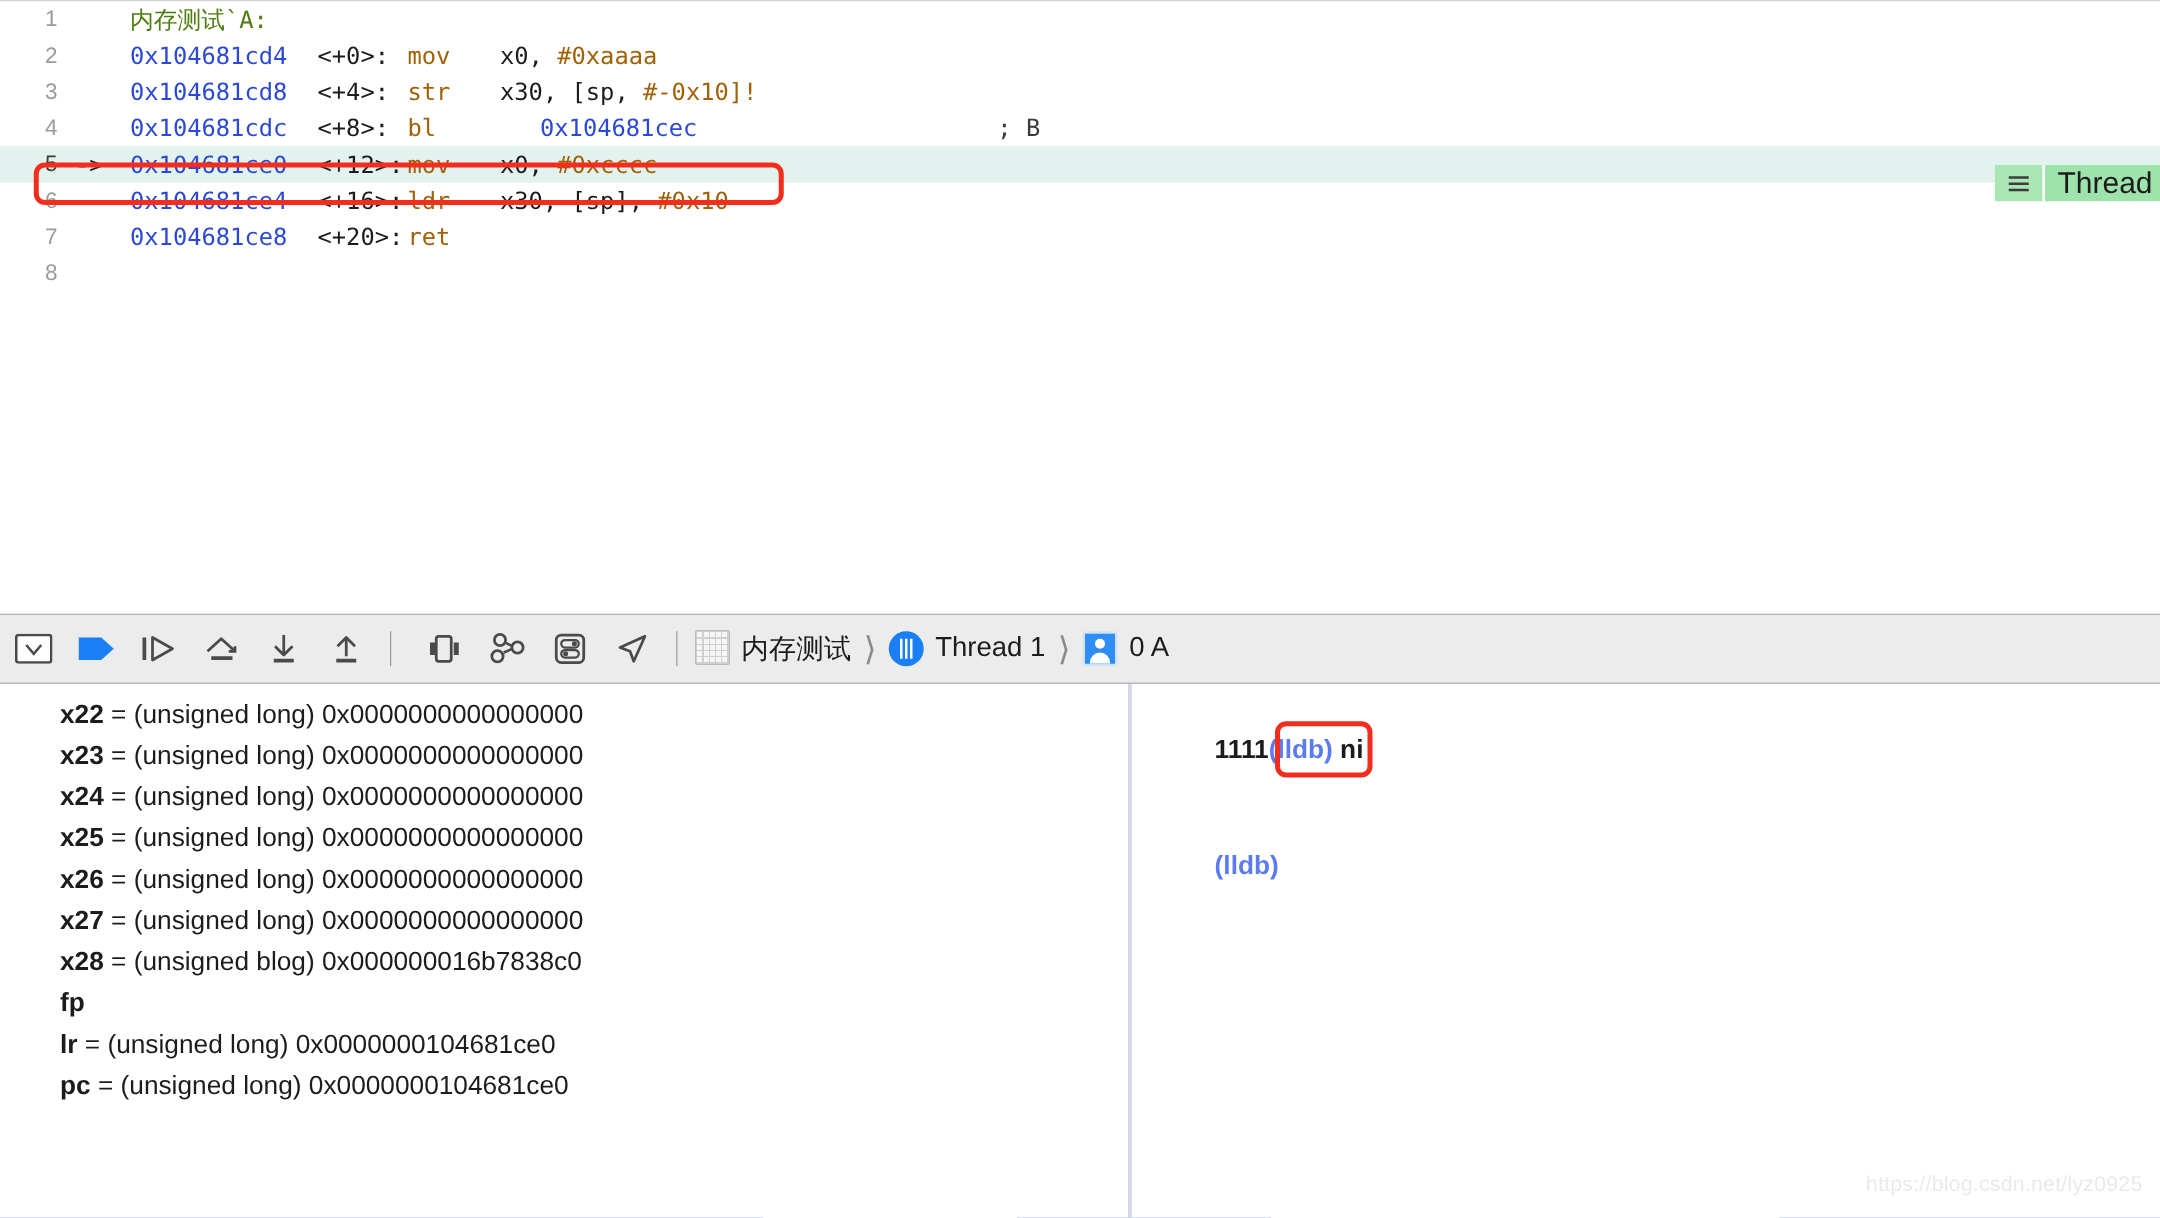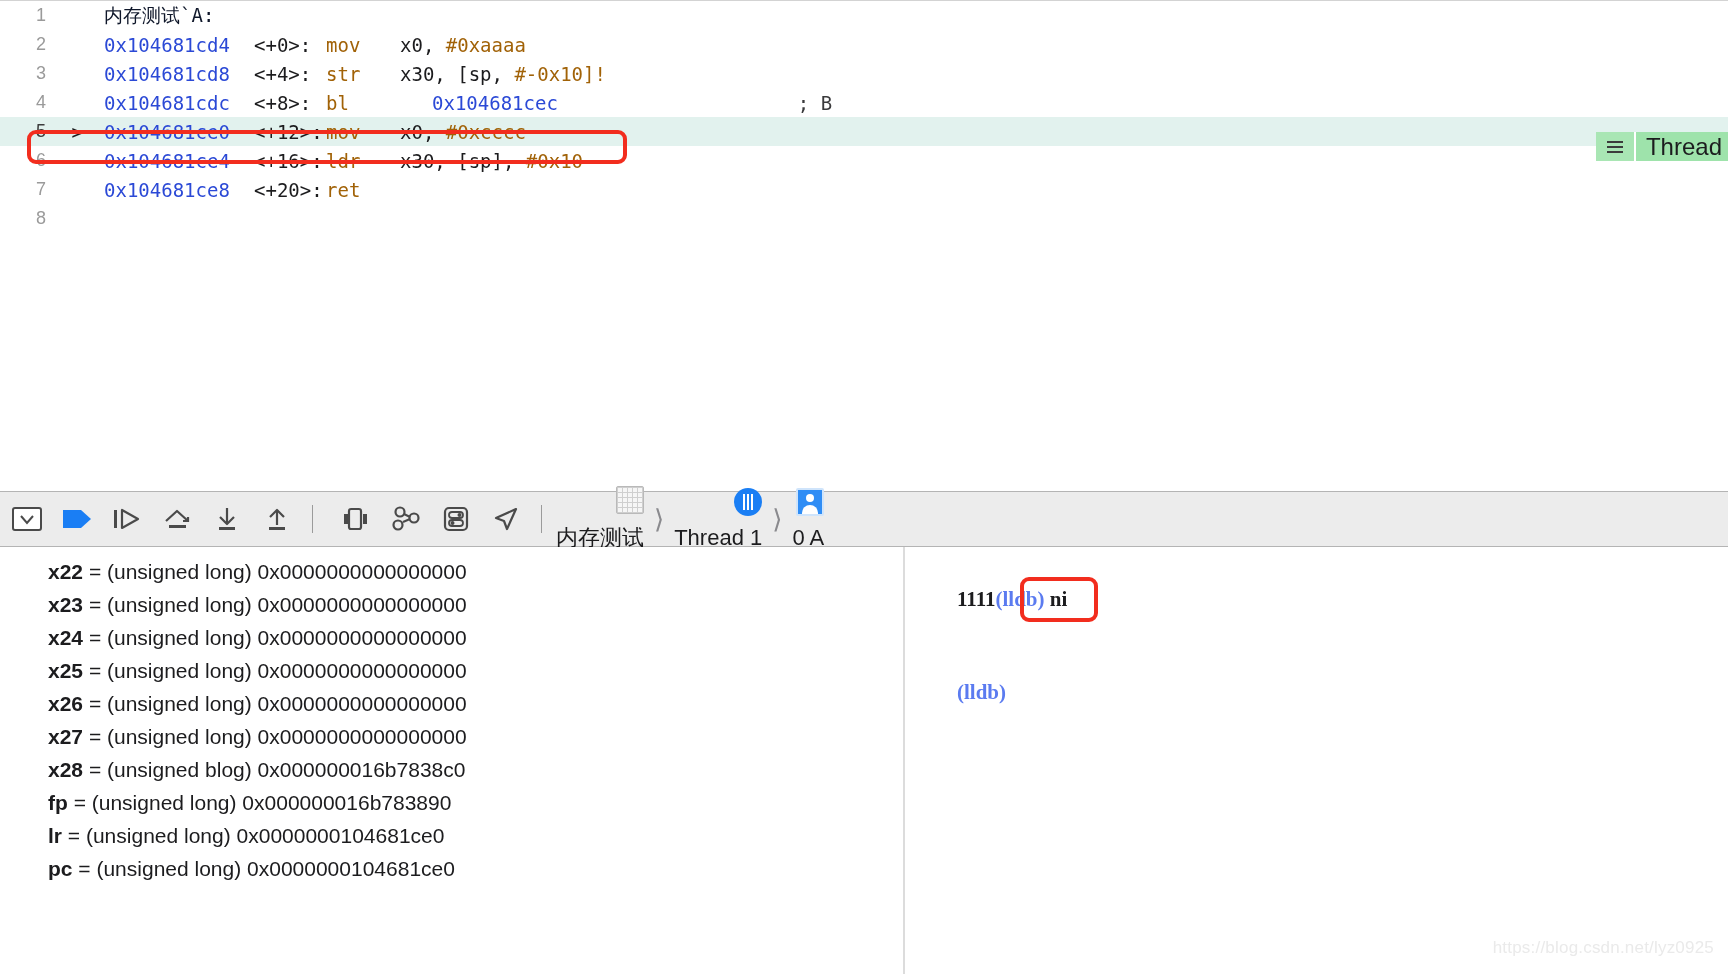--- a/index.html
+++ b/index.html
@@ -39,21 +39,21 @@
   }
   .code-line.current .gutter { color: #3c3c3c; }
   .arrow { width: 44px; min-width: 44px; color: #1c1c1e; }
   .addr { color: #2b49d6; }
   .offset { color: #1c1c1e; }
   .mnemonic { color: #a16207; }
   .operand { color: #1c1c1e; }
   .imm { color: #a16207; text-align: right; }
   .target { color: #2b49d6; margin-left: 32px; }
   .comment { color: #3a3a3c; }
-  .sym { color: #0f172a; }
+  .sym { color: #4d7c0f; }
 
   .col-addr { min-width: 150px; display:inline-block; }
   .col-off  { min-width: 72px;  display:inline-block; }
   .col-mn   { min-width: 74px;  display:inline-block; }
 
   
   .thread-badge {
     position: absolute; right: 0; top: 132px;
     height: 29px; display: flex; align-items: stretch;
     z-index: 5;
@@ -96,24 +96,23 @@
   .tb-btn {
     width: 42px; height: 42px;
     display: flex; align-items: center; justify-content: center;
     margin-left: 8px;
   }
   .tb-btn:first-child { margin-left: 6px; }
   .tb-sep { width: 1px; height: 28px; background: #9b9b9b; margin: 0 14px; }
 
   .crumbs { display: flex; align-items: center; height: 100%; }
   .crumb {
-    display: flex; align-items: flex-end; gap: 9px;
+    display: flex; align-items: flex-start; gap: 9px;
     font-size: 22px; color: #1c1c1e;
     font-family: "Liberation Sans", sans-serif;
-    flex-direction: column;
   }
   .crumb-sep {
     color: #8a8a8e; font-size: 26px; margin: 0 10px; font-weight: 300;
   }
   .icon-proj {
     width: 28px; height: 28px; border: 1px solid #b9b9b9;
     background:
       repeating-linear-gradient(0deg, #cfcfcf 0 1px, transparent 1px 5px),
       repeating-linear-gradient(90deg, #cfcfcf 0 1px, transparent 1px 5px),
       #f6f6f6;
@@ -162,22 +161,22 @@
   .var-row {
     height: 33px; display: flex; align-items: center;
     padding-left: 48px;
     font-family: "Liberation Sans", sans-serif;
     font-size: 21px; color: #1c1c1e; white-space: pre;
   }
   .var-name { font-weight: bold; }
   .var-rest { font-weight: normal; }
 
   .con-line {
-    padding-left: 10px;
-    font-family: Liberation Serif, serif;
+    padding-left: 20px;
+    font-family: Liberation Sans, sans-serif;
     font-size: 21px; white-space: pre; line-height: 31px;
     color: #1c1c1e;
   }
   .con-count { font-weight: bold; color: #1c1c1e; }
   .con-prompt { color: #5b7bf0; font-weight: bold; }
   .con-cmd { color: #1c1c1e; font-weight: bold; }
 
   .watermark {
     position: absolute; right: 14px; bottom: 16px;
     color: #eaeaea; font-size: 17px;
@@ -414,21 +413,20 @@
       <div class="var-row">
         <span class="var-name">x27</span>
         <span class="var-rest"> = (unsigned long) 0x0000000000000000</span>
       </div>
       <div class="var-row">
         <span class="var-name">x28</span>
         <span class="var-rest"> = (unsigned blog) 0x000000016b7838c0</span>
       </div>
       <div class="var-row">
         <span class="var-name">fp</span>
-        <span class="var-rest"> = (unsigned long) 0x000000016b783890</span>
       </div>
       <div class="var-row">
         <span class="var-name">lr</span>
         <span class="var-rest"> = (unsigned long) 0x0000000104681ce0</span>
       </div>
       <div class="var-row">
         <span class="var-name">pc</span>
         <span class="var-rest"> = (unsigned long) 0x0000000104681ce0</span>
       </div>
     </div>

